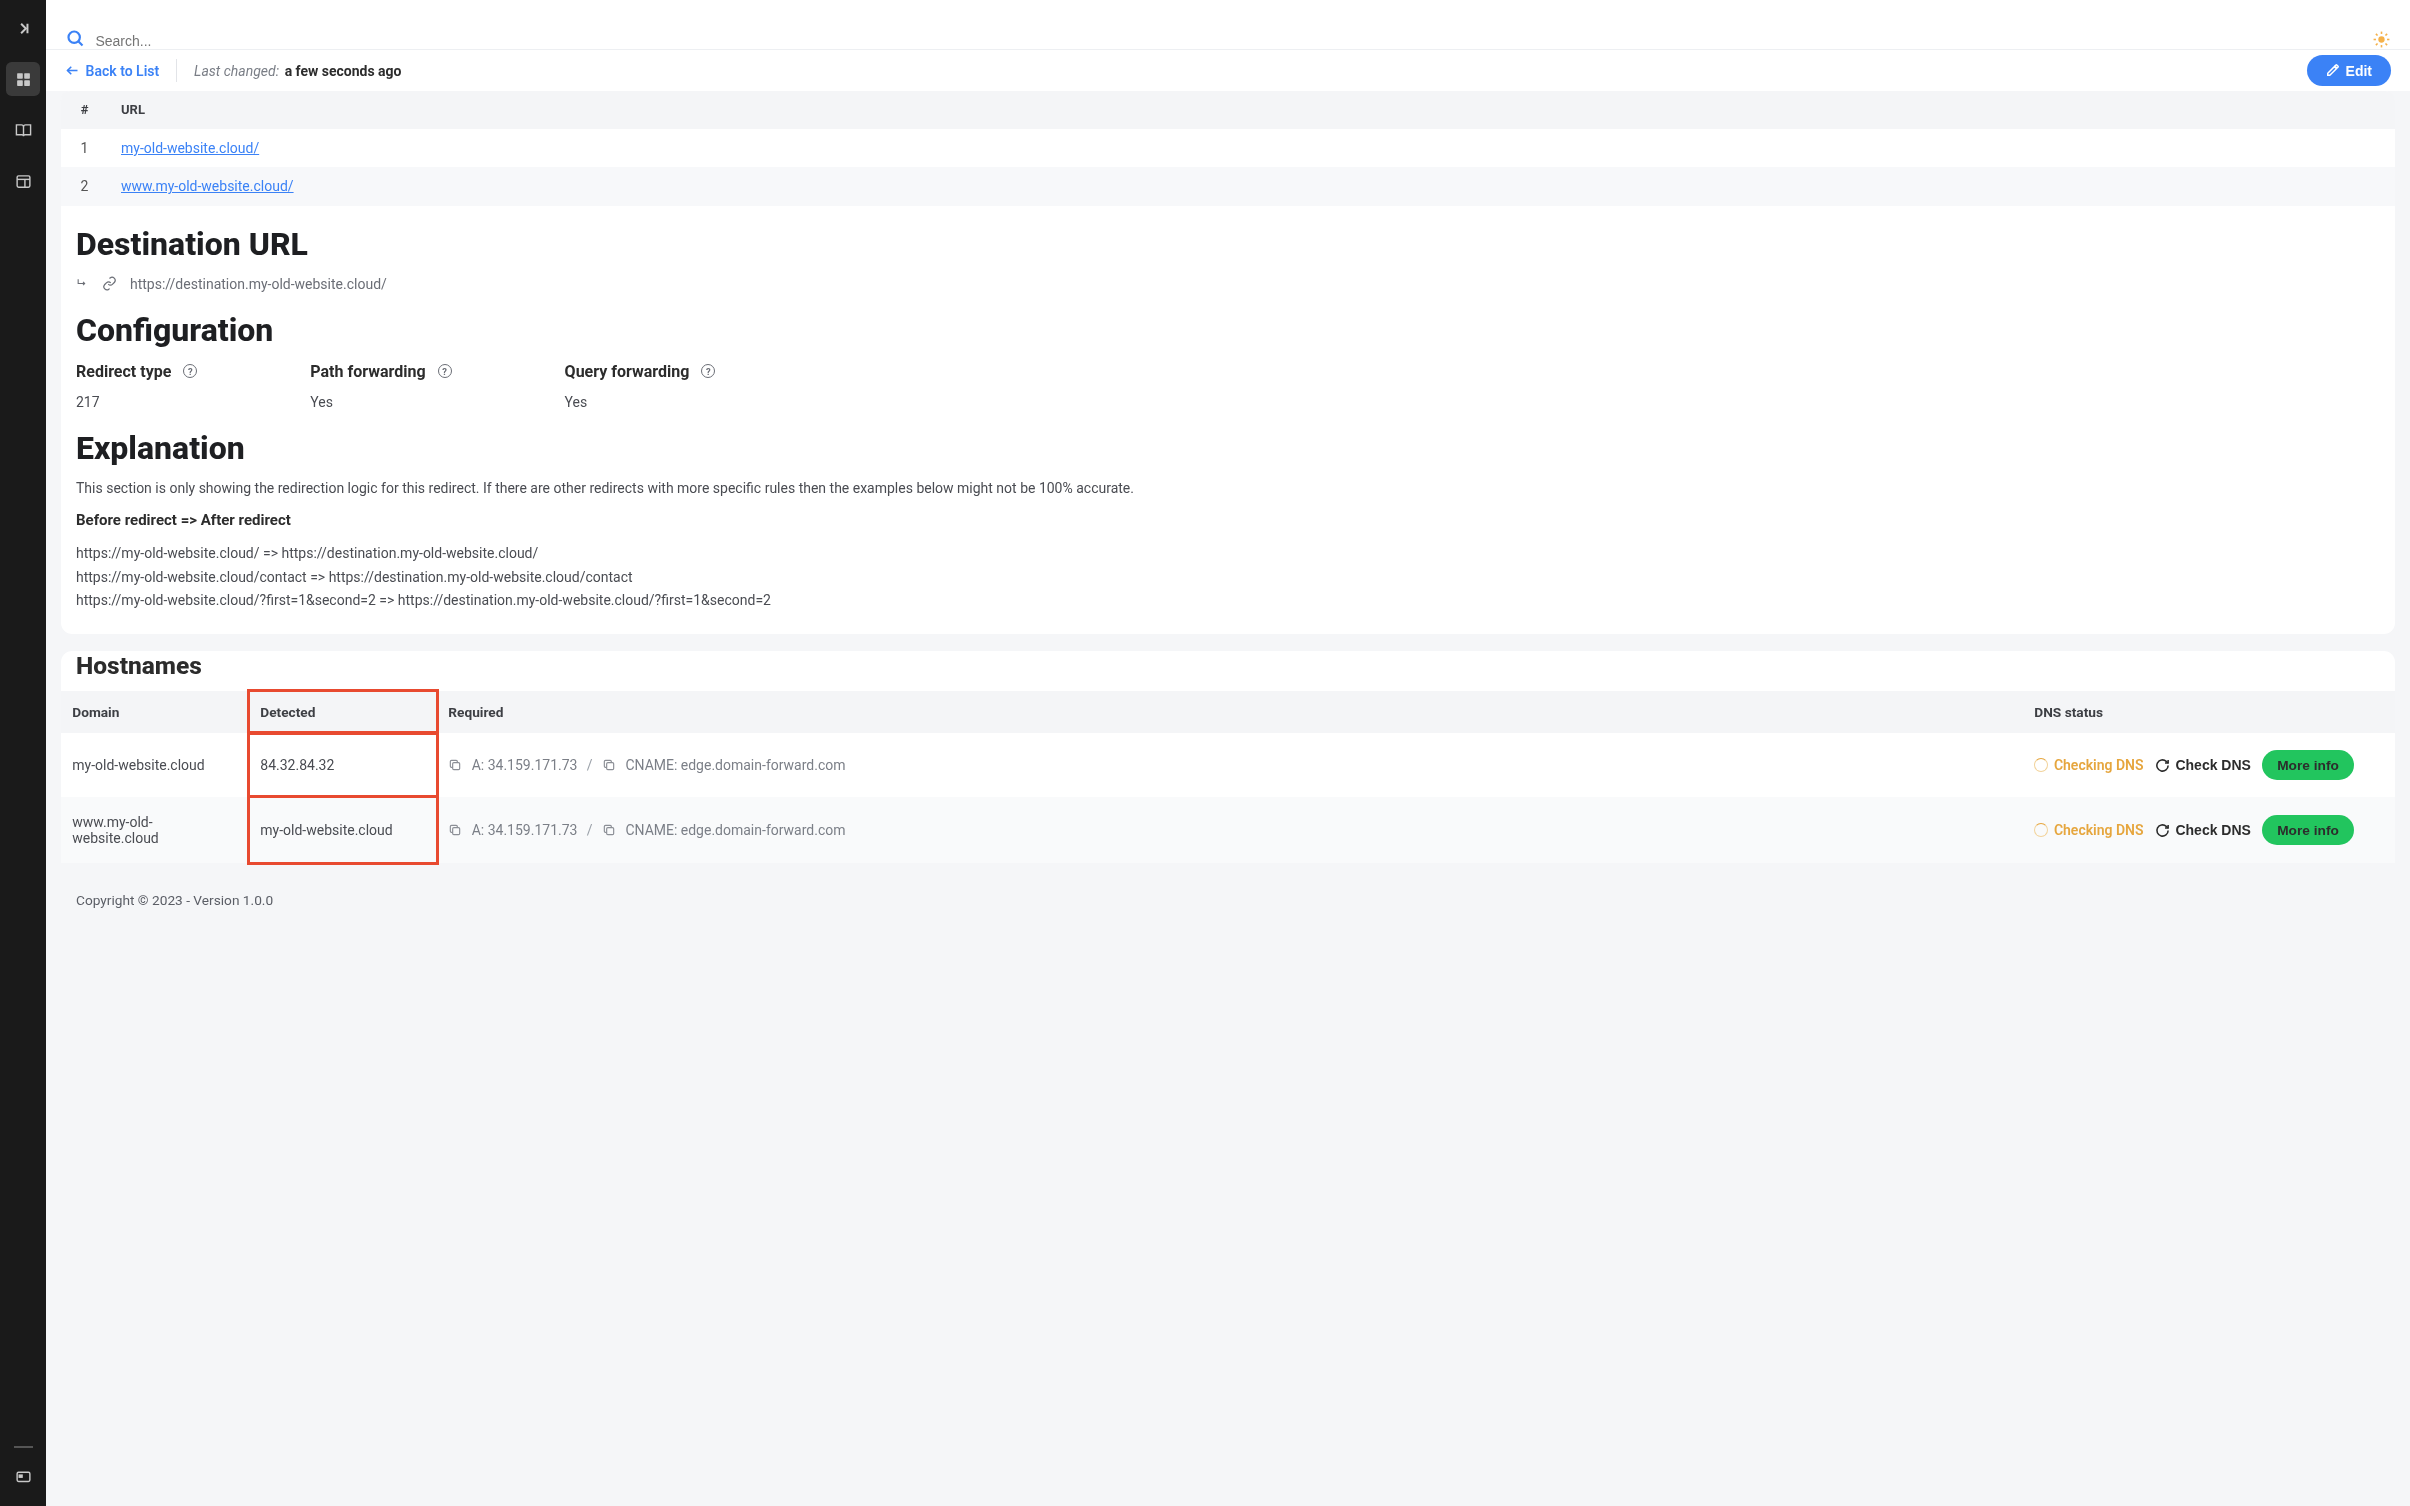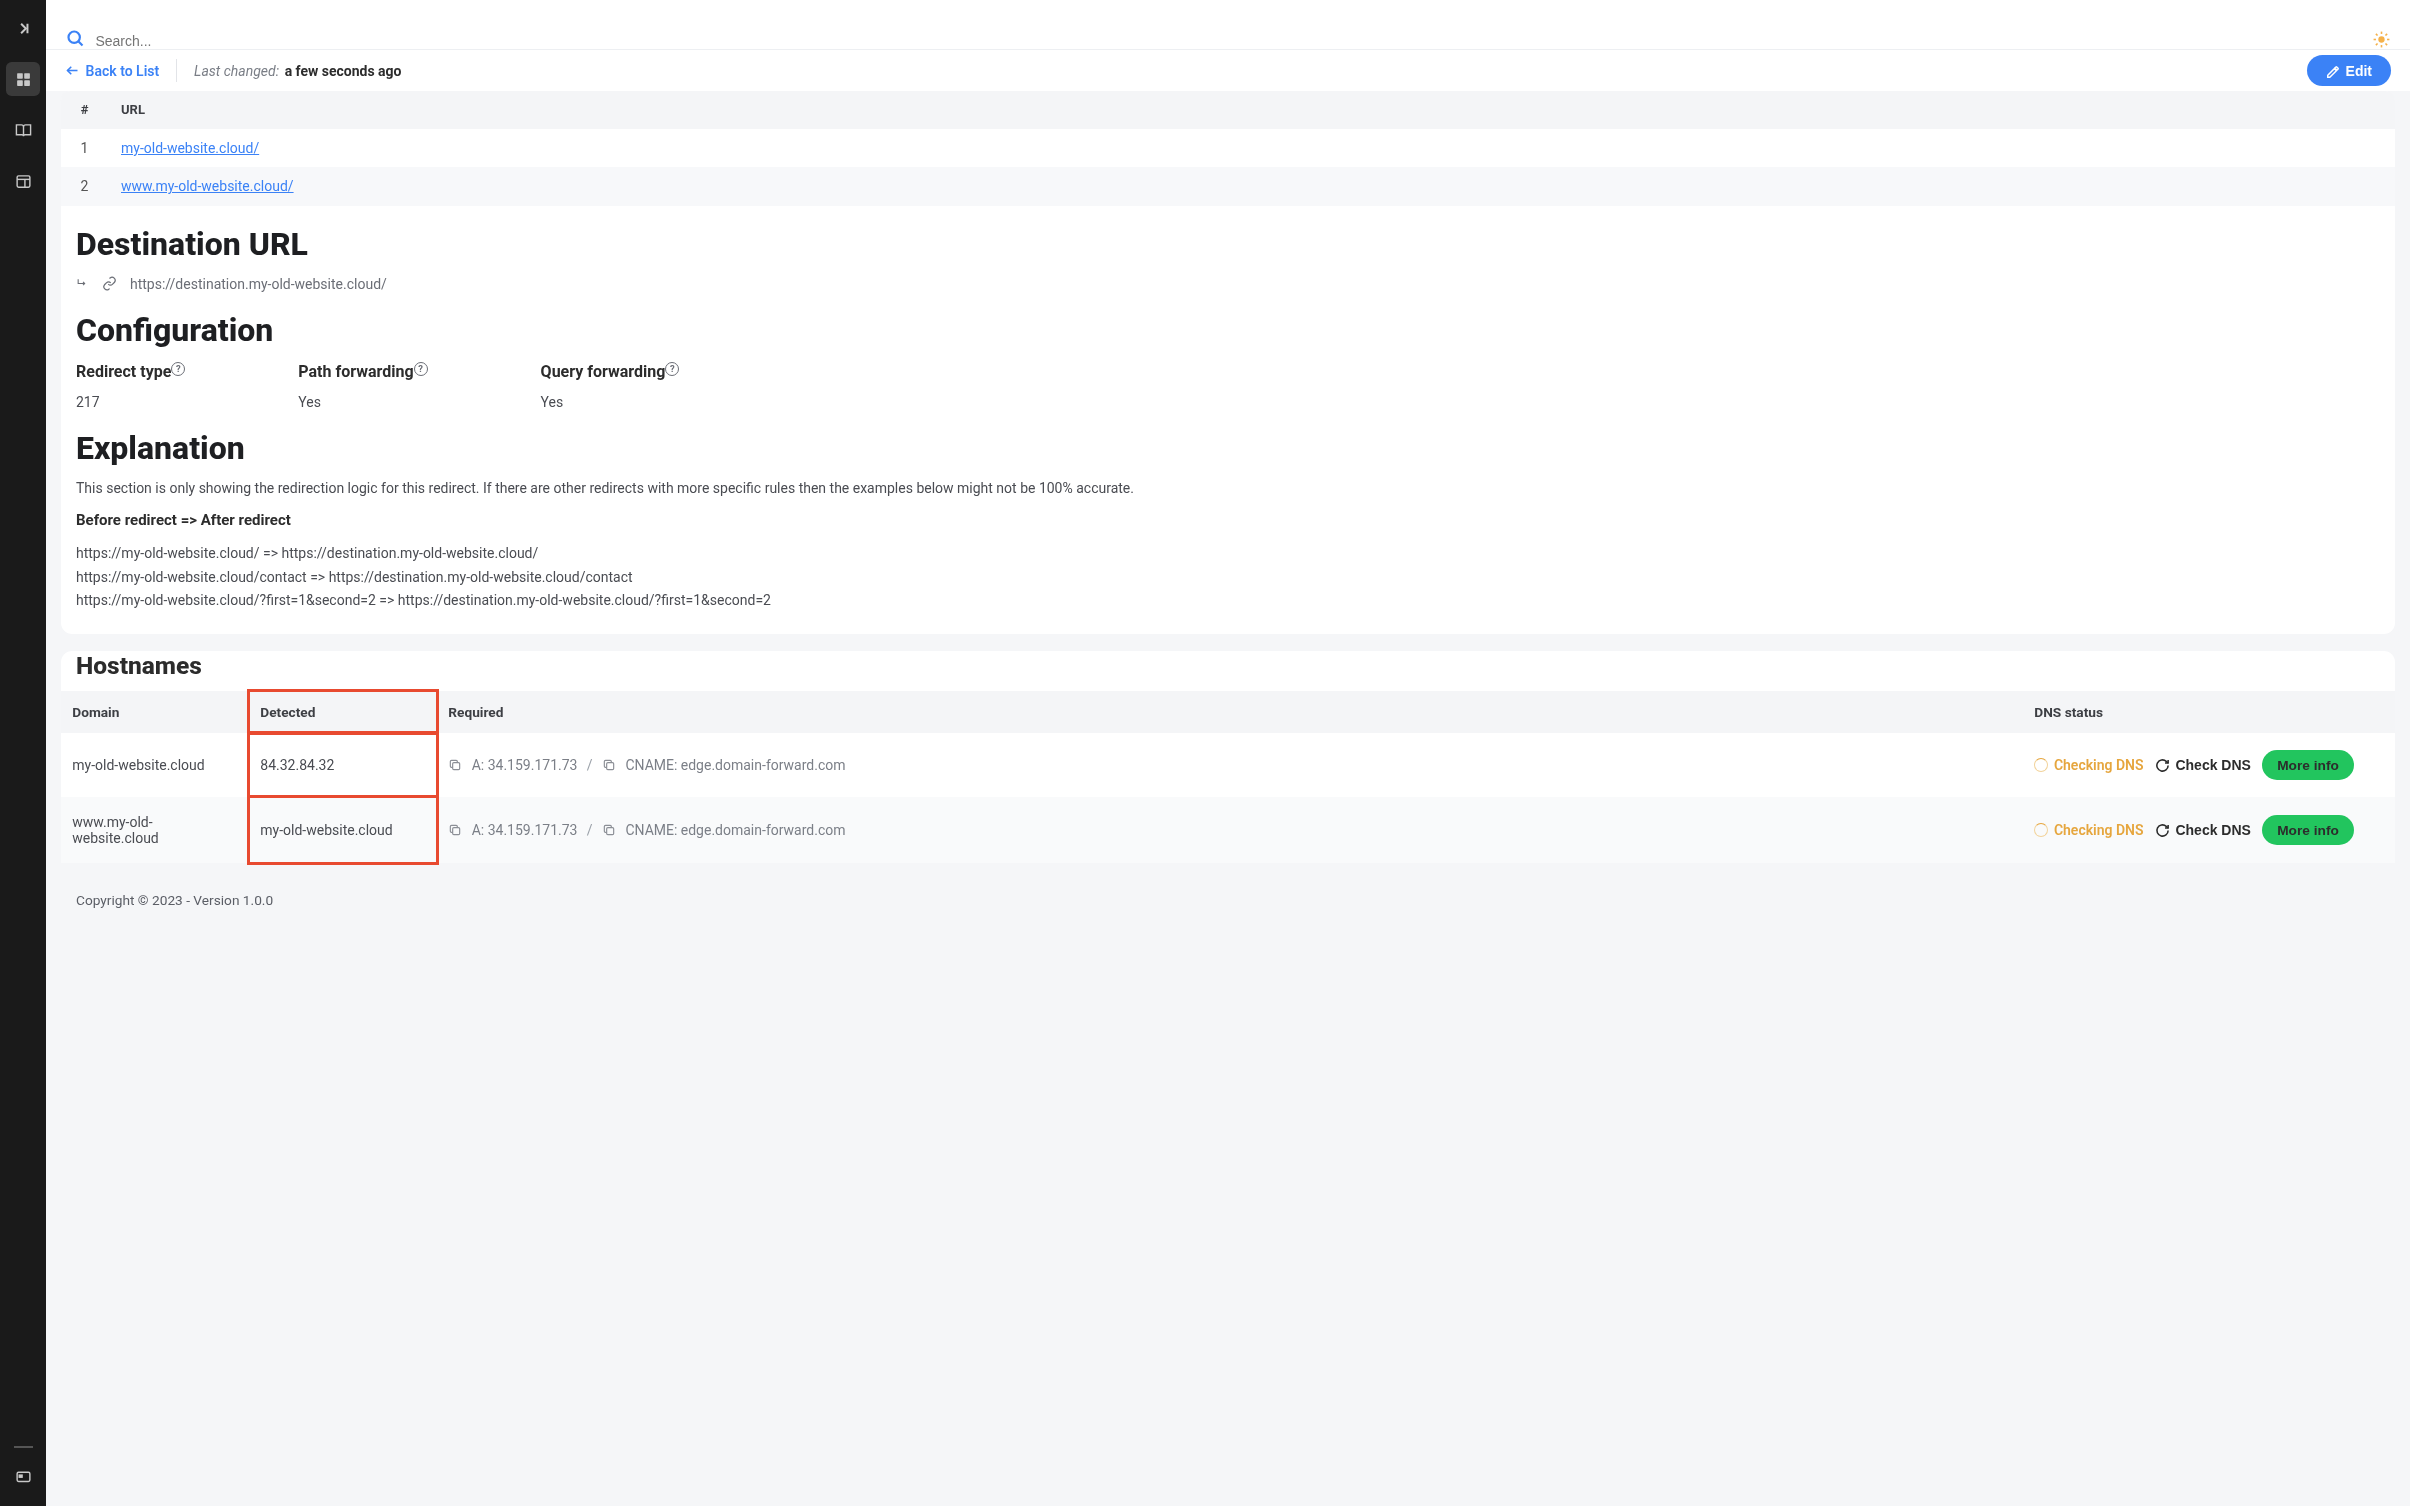--- a/index.html
+++ b/index.html
@@ -23,21 +23,21 @@
 .theme-icon { color: #f5b14a; }
 
 
 .crumb-bar { height: 41px; background: #fff; display: flex; align-items: center; padding: 0 19px; }
 .back-link { color: #3b82f6; font-weight: 600; display: inline-flex; align-items: flex-start; cursor: pointer; }
 .back-link svg { margin-right: 5.6px; }
 .divider-v { width: 0.9px; height: 22.6px; background: #e2e4e8; margin: 0 17px; }
 .last-changed-lbl { color: #7a7e86; font-style: italic; margin-right: 5.6px; }
 .last-changed-val { font-weight: 700; color: #2c2c2c; }
 .crumb-spacer { flex: 1; }
-.edit-btn { background: #3b82f6; color: #fff; border: none; border-radius: 19px; padding: 7.5px 19px; font-weight: 600; display: inline-flex; align-items: flex-end; cursor: pointer; font-size: 14px; }
+.edit-btn { background: #3b82f6; color: #fff; border: none; border-radius: 19px; padding: 7.5px 19px; font-weight: 600; display: inline-flex; align-items: flex-start; cursor: pointer; font-size: 14px; }
 .edit-btn svg { margin-right: 5.6px; }
 
 
 .content { flex: 1; padding: 0 15px 19px; overflow: auto; }
 .card { background: #fff; border-radius: 11.3px; padding: 0 0 21px 0; margin-bottom: 17px; }
 .card.padless { padding: 0; }
 
 
 .src-table { width: 100%; border-collapse: collapse; }
 .src-table thead th { text-align: left; font-weight: 700; color: #3d3f44; padding: 11.3px 13px; background: #f4f5f7; font-size: 13px; }
@@ -49,21 +49,21 @@
 .src-table a { color: #3b82f6; text-decoration: underline; }
 
 
 .section { padding: 0 15px; }
 .section h2 { font-size: 32px; font-weight: 800; margin: 19px 0 13px; color: #1e1f22; }
 .dest-row { display: flex; align-items: center; gap: 13px; color: #6b6e76; }
 .dest-row .url { color: #6b6e76; }
 
 
 .cfg-grid { display: flex; gap: 113px; margin-top: 3.8px; }
-.cfg-item .lbl { font-weight: 700; display: inline-flex; gap: 0; margin-bottom: 13px; font-size: 16px; }
+.cfg-item .lbl { font-weight: 700; display: inline-flex; align-items: center; gap: 12px; margin-bottom: 13px; font-size: 16px; }
 .cfg-item .val { color: #4a4c52; }
 .help-icon { width: 14px; height: 14px; border: 1.4px solid #6b6e76; border-radius: 50%; display: inline-flex; align-items: center; justify-content: center; font-size: 9.4px; color: #6b6e76; line-height: 1; }
 
 
 .explain-note { color: #4a4c52; margin-bottom: 15px; }
 .explain-sub { font-weight: 700; margin-bottom: 13px; font-size: 15px; }
 .explain-line { color: #4a4c52; line-height: 1.7; }
 
 
 .host-section { padding: 17px 0 0 0; }

